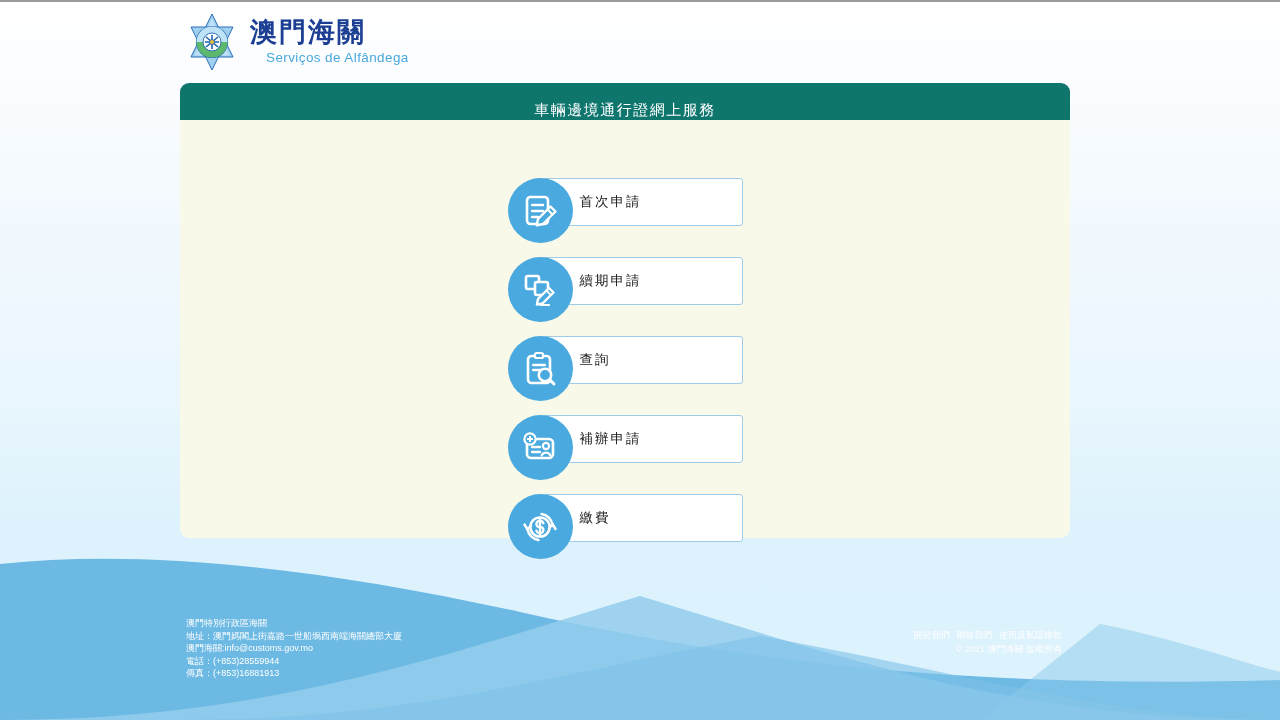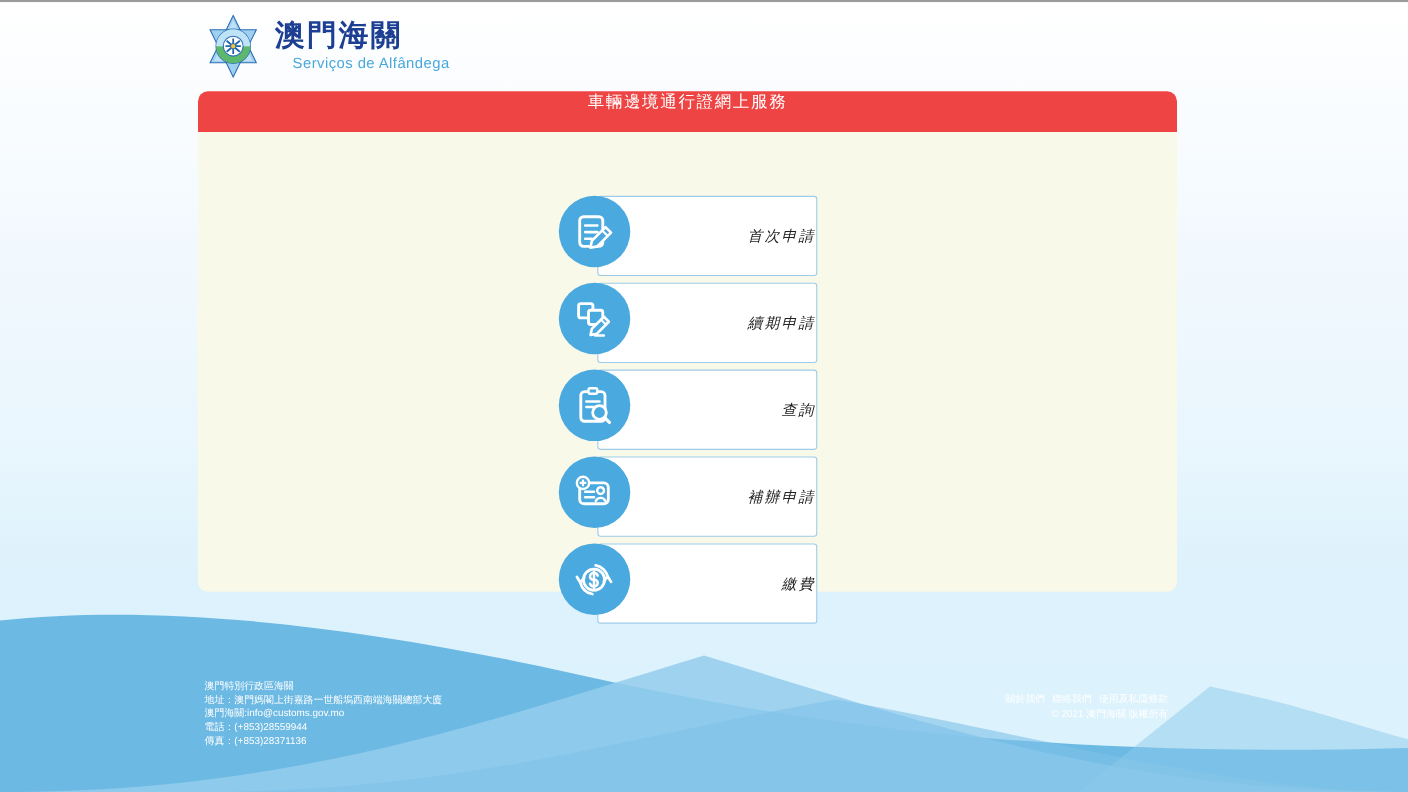--- a/index.html
+++ b/index.html
@@ -76,27 +76,27 @@
   
   #card {
     position: absolute;
     left: 180px;
     top: 83px;
     width: 890px;
     height: 455px;
   }
   #card-header {
     height: 37px;
-    background: #ef4444;
+    background: #0f766e;
     border-radius: 9px 9px 0 0;
     color: #ffffff;
     font-size: 15px;
     letter-spacing: 1.5px;
     display: flex;
-    align-items: flex-start;
+    align-items: flex-end;
     justify-content: center;
   }
   #card-body {
     height: 418px;
     background: #f9f9e9;
     border-radius: 0 0 9px 9px;
     padding-top: 58px;
   }
 
   
@@ -110,29 +110,28 @@
   .menu-item {
     position: relative;
     height: 65px;
     cursor: pointer;
   }
   .menu-face {
     position: absolute;
     left: 35px;
     top: 0;
     width: 200px;
-    height: 73px;
+    height: 48px;
     background: #ffffff;
     border: 1px solid #9ecbe8;
     border-radius: 3px;
     display: flex;
     align-items: center;
-    justify-content: flex-end;
+    justify-content: flex-start;
     padding-left: 36px;
-    font-style: italic;
   }
   .menu-label {
     font-size: 13.5px;
     color: #222222;
     letter-spacing: 2px;
   }
   .menu-badge {
     position: absolute;
     left: 0; top: 0;
     width: 65px; height: 65px;
@@ -310,21 +309,21 @@
   <path d="M180,180 C420,180 560,132 760,96 C960,132 1120,180 1280,180 Z" fill="#7ec2e8" opacity=".6"></path>
   <path d="M1100,84 C1180,100 1240,122 1280,132 L1280,180 L980,180 Z" fill="#8ccaea" opacity=".5"></path>
 </svg>
 
 <div id="footer-text">
   <div id="footer-left">
     <div>澳門特別行政區海關</div>
     <div>地址：澳門媽閣上街嘉路一世船塢西南端海關總部大廈</div>
     <div>澳門海關:info@customs.gov.mo</div>
     <div>電話：(+853)28559944</div>
-    <div>傳真：(+853)28371136</div>
+    <div>傳真：(+853)16881913</div>
   </div>
   <div id="footer-right">
     <div id="footer-links">
       <span>關於我們</span>
       <span>聯絡我們</span>
       <span>使用及私隱條款</span>
     </div>
     <div>© 2021 澳門海關 版權所有</div>
   </div>
 </div>

